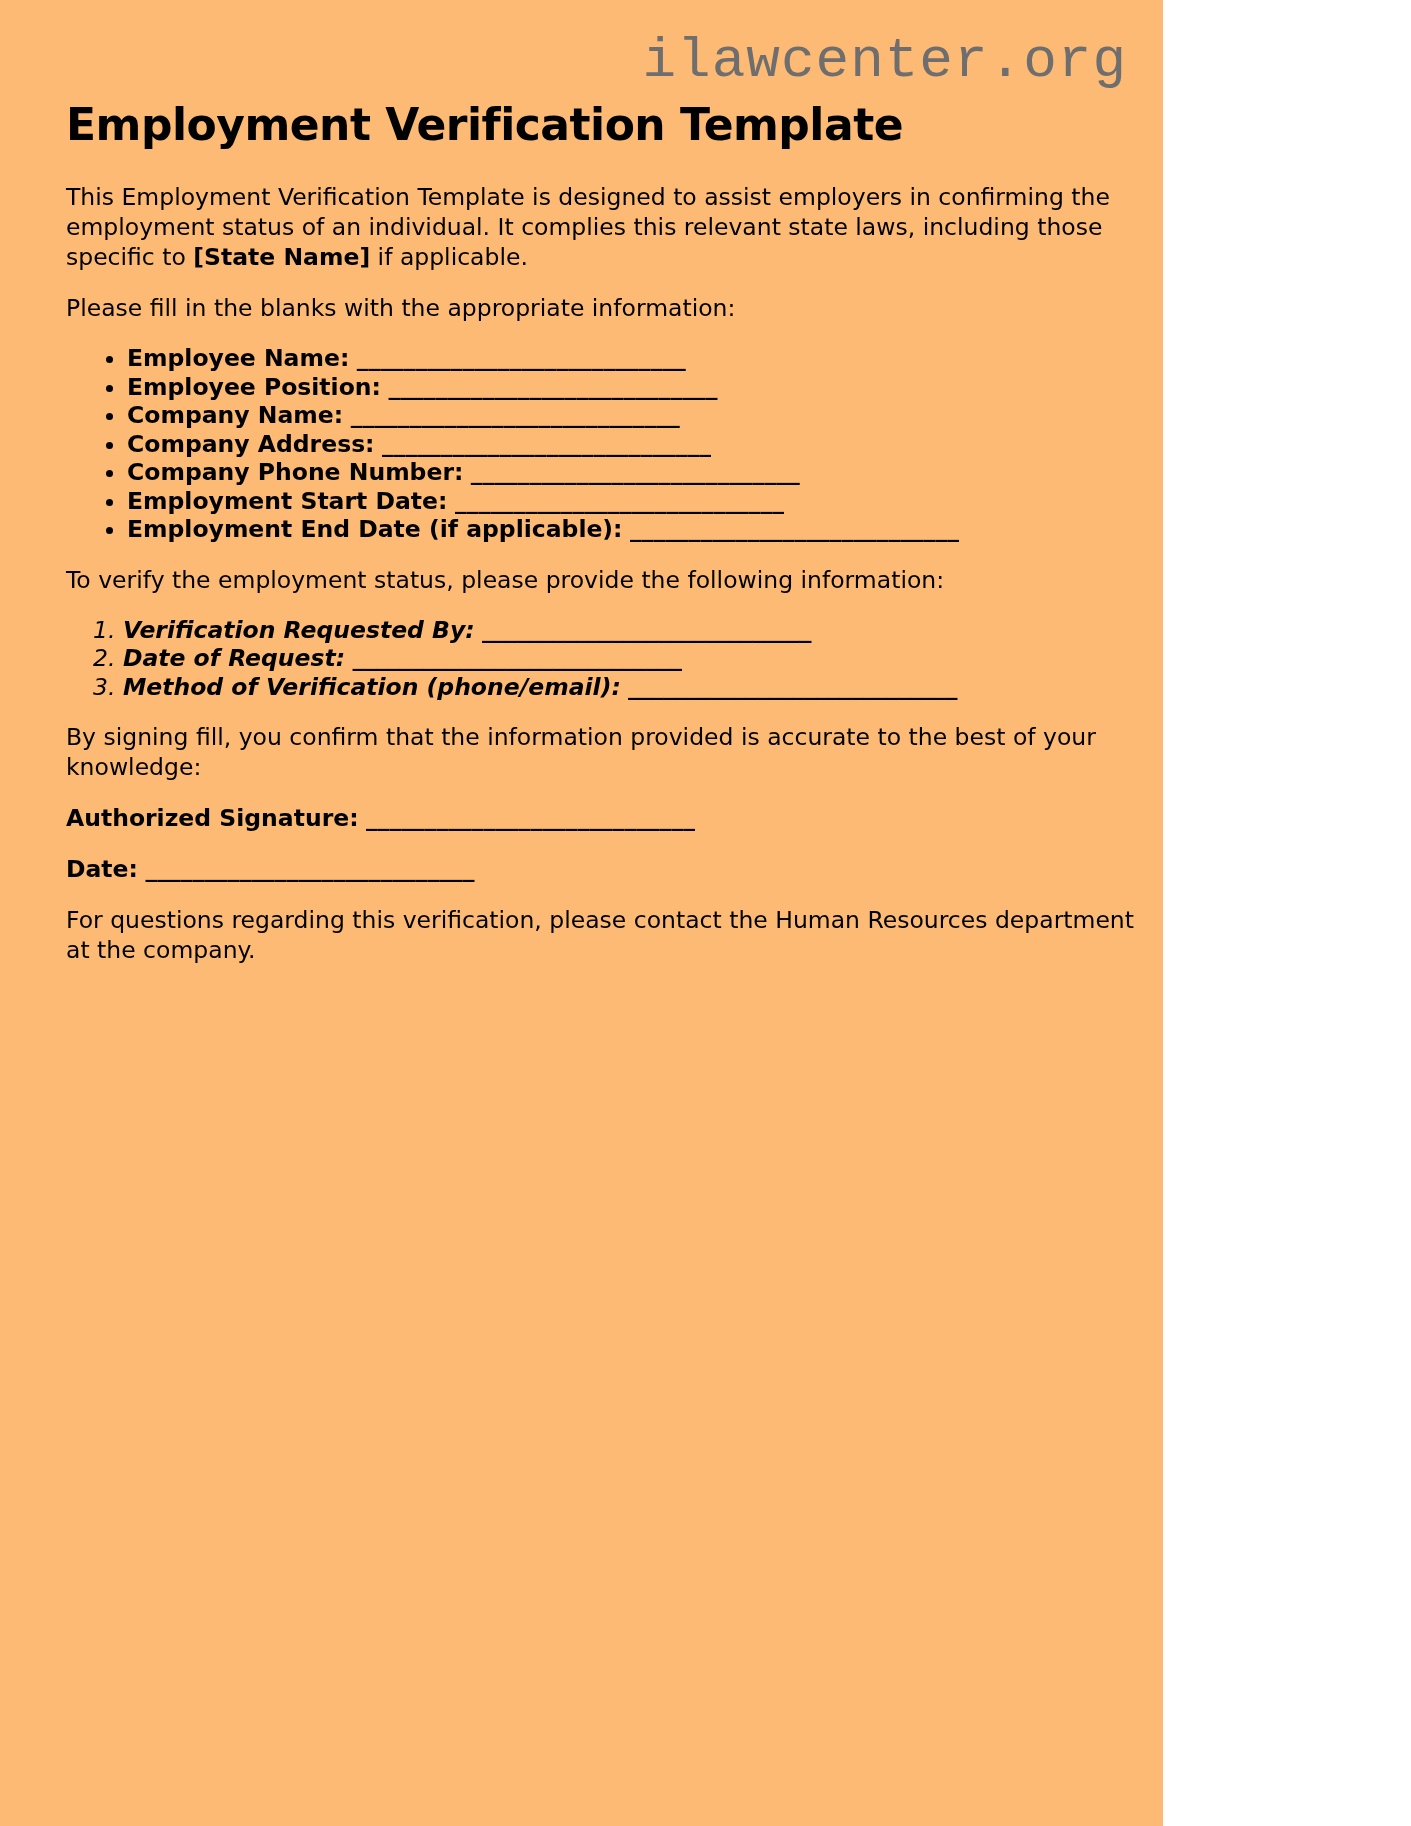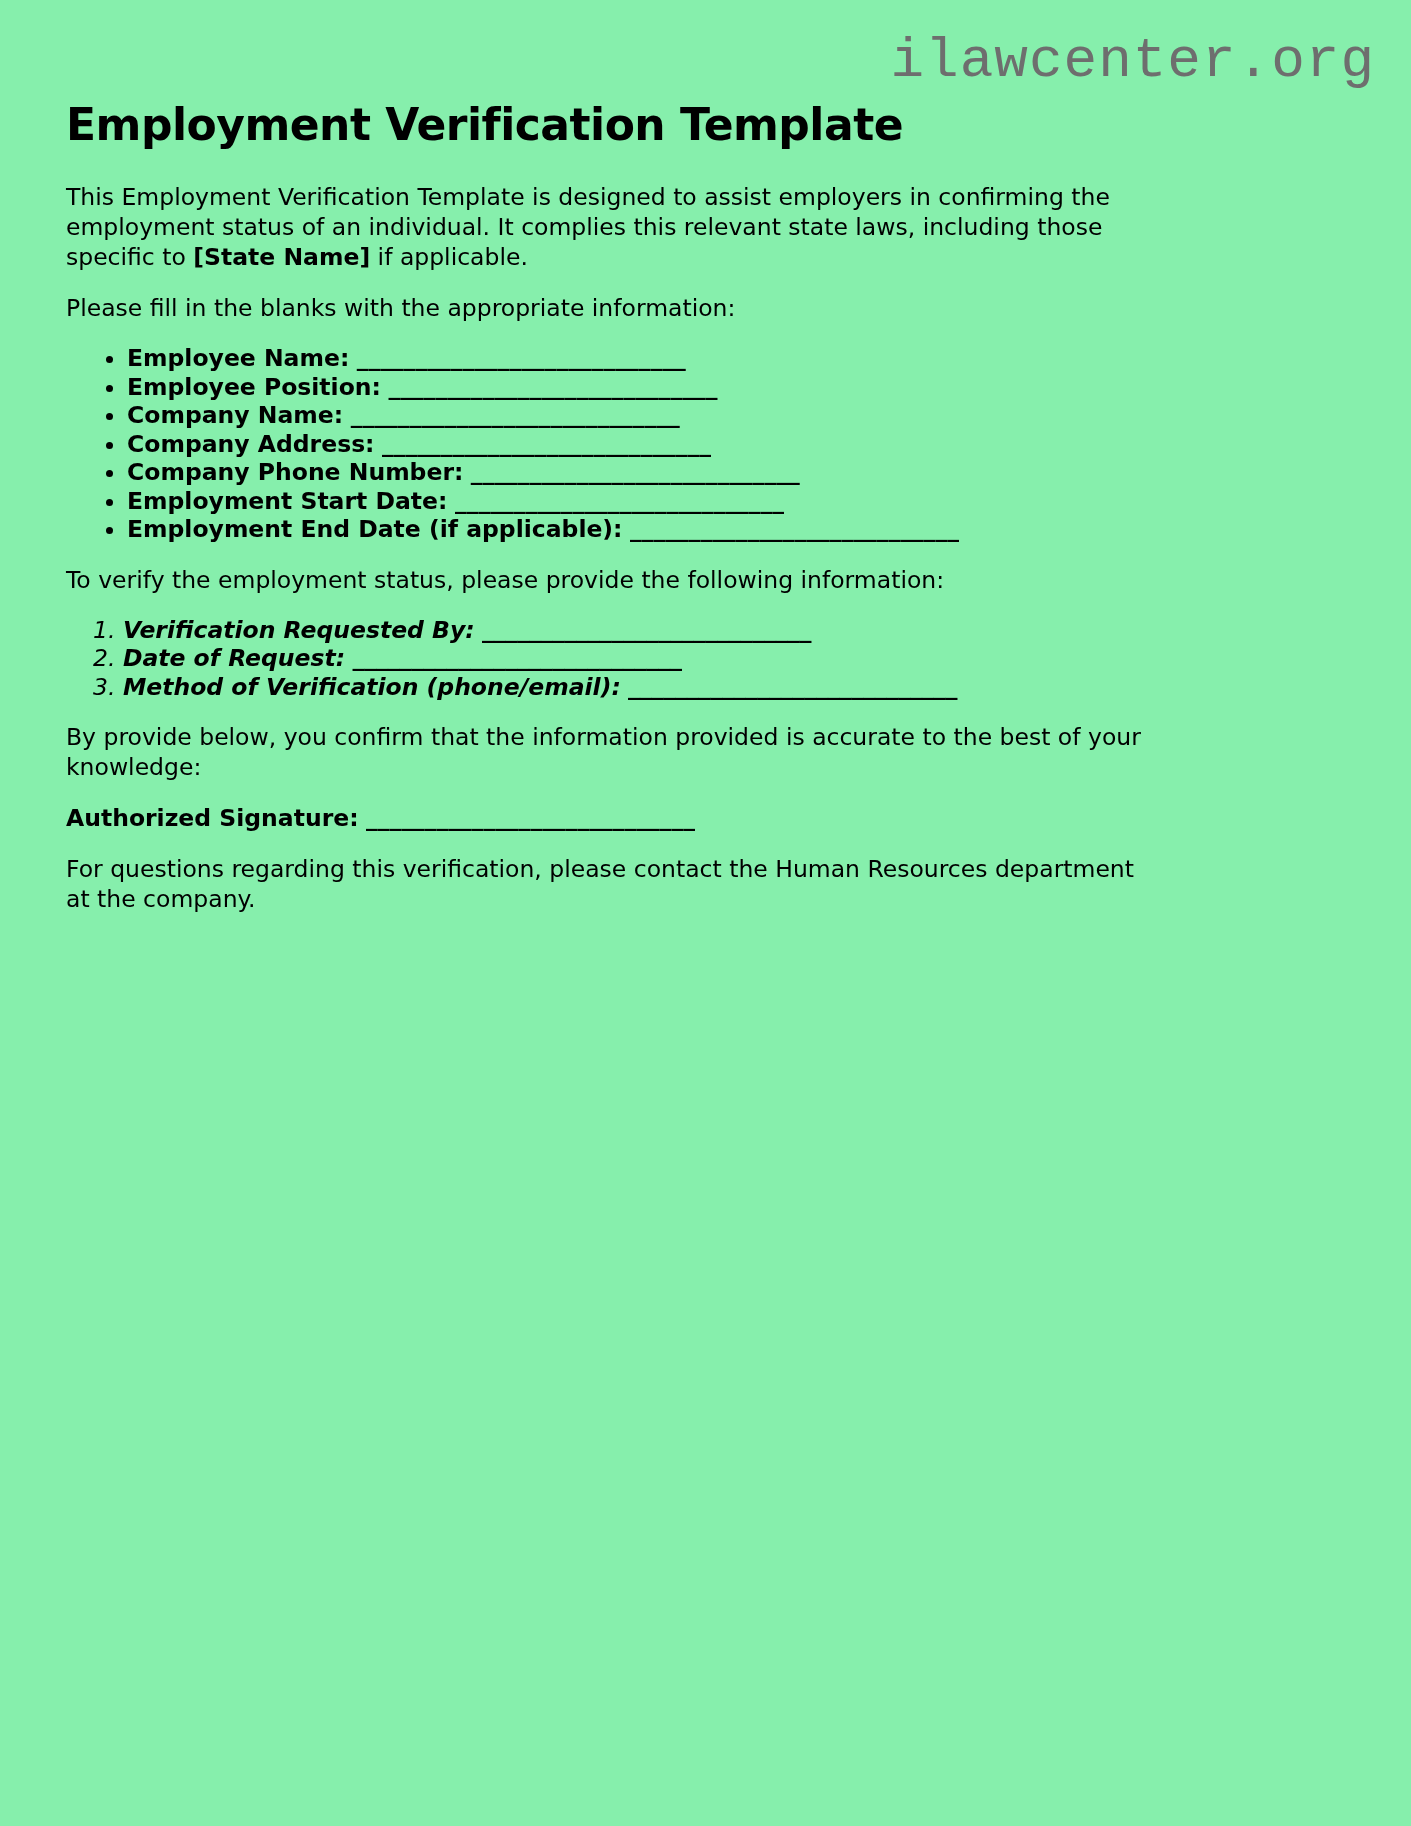--- a/index.html
+++ b/index.html
@@ -1,21 +1,21 @@
 <!DOCTYPE html>
 <html><head>
 <meta charset="utf-8">
 <style>
   html, body { margin: 0; padding: 0; background: #ffffff; }
   .page {
-    width: 1411px;
+    width: 1163px;
     height: 1826px;
     box-sizing: border-box;
     padding: 30px 36px 0 66px;
-    background: #86efac;
+    background: #fdba74;
     font-family: "DejaVu Sans", sans-serif;
     font-size: 23.5px;
     line-height: 30px;
     color: #000000;
     overflow: hidden;
   }
   .logo {
     text-align: right;
     font-family: "Liberation Mono", monospace;
     font-size: 56px;
@@ -77,21 +77,22 @@
     </ul>
 
     <p>To verify the employment status, please provide the following information:</p>
 
     <ol class="steps">
       <li><span class="num">1.</span> <span class="b">Verification Requested By:</span> <span class="blank">____________________________</span></li>
       <li><span class="num">2.</span> <span class="b">Date of Request:</span> <span class="blank">____________________________</span></li>
       <li><span class="num">3.</span> <span class="b">Method of Verification (phone/email):</span> <span class="blank">____________________________</span></li>
     </ol>
 
-    <p>By provide below, you confirm that the information provided is accurate to the best of your knowledge:</p>
+    <p>By signing fill, you confirm that the information provided is accurate to the best of your knowledge:</p>
 
     <p class="sig-row"><strong>Authorized Signature:</strong> <span class="blank">____________________________</span></p>
 
+    <p class="sig-row"><strong>Date:</strong> <span class="blank">____________________________</span></p>
 
     <p>For questions regarding this verification, please contact the Human Resources department at the company.</p>
 
   </div>
 </div>
 
 </body></html>

